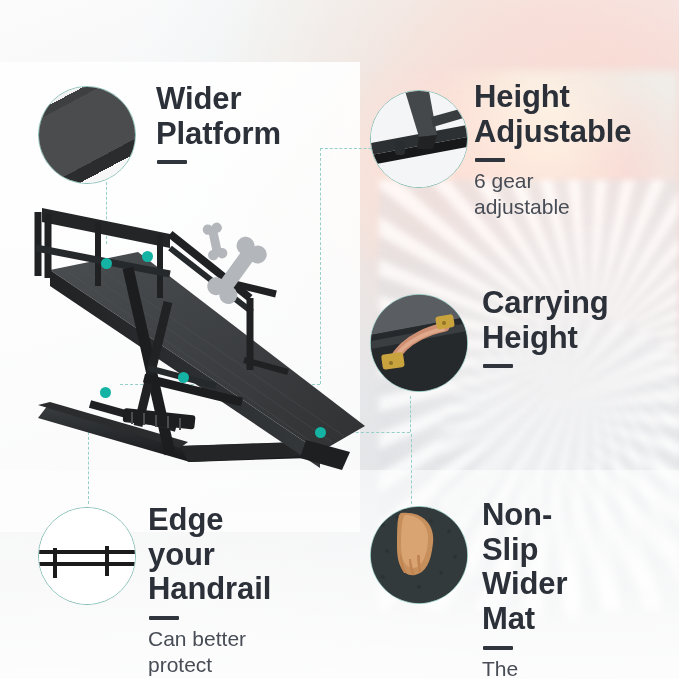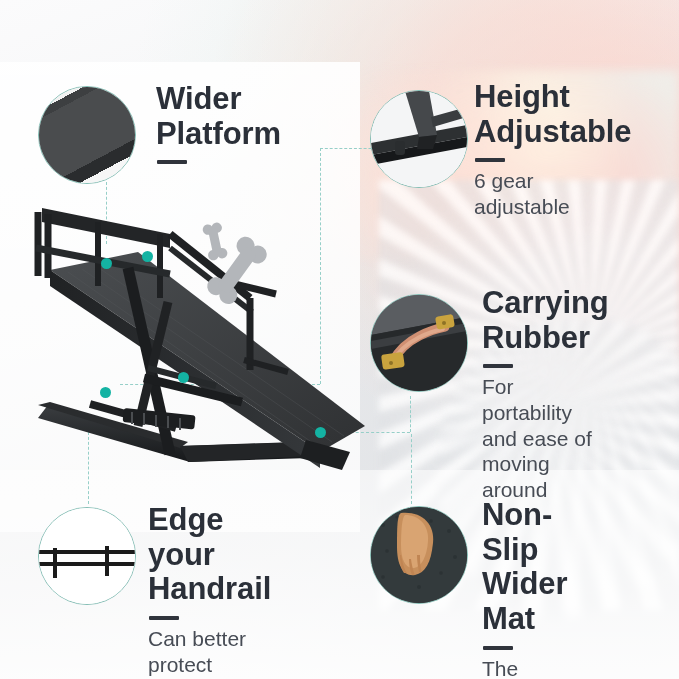--- a/index.html
+++ b/index.html
@@ -305,25 +305,22 @@
           <path d="M22,66 C34,44 62,36 72,34" stroke="#e0a98c" stroke-width="4" fill="none" stroke-linecap="round"></path>
           <rect x="64" y="22" width="18" height="13" rx="3" fill="#c9a33e" transform="rotate(-10 64 22)"></rect>
           <rect x="10" y="60" width="22" height="15" rx="3" fill="#c9a33e" transform="rotate(-8 10 60)"></rect>
           <circle cx="20" cy="68" r="2" fill="#8e7226"></circle>
           <circle cx="73" cy="28" r="2" fill="#8e7226"></circle>
         </svg>
       </div>
     </div>
     <div class="ctext">
       <div class="ctitle">Carrying
-Rubber</div>
-      <div class="cdiv"></div>
-      <div class="cbody">For portability
-and ease of
-moving around</div>
+Height</div>
+      <div class="cdiv"></div>
     </div>
   </div>
 
   <div class="callout" id="c-edge">
     <div class="circle">
       <div class="ph" style="background:#ffffff">
         <svg width="96" height="96" viewBox="0 0 96 96" xmlns="http://www.w3.org/2000/svg" style="display:block">
           <g stroke="#1b1b1b" stroke-width="4" stroke-linecap="square">
             <line x1="-4" y1="44" x2="100" y2="44"></line>
             <line x1="-4" y1="56" x2="100" y2="56"></line>

